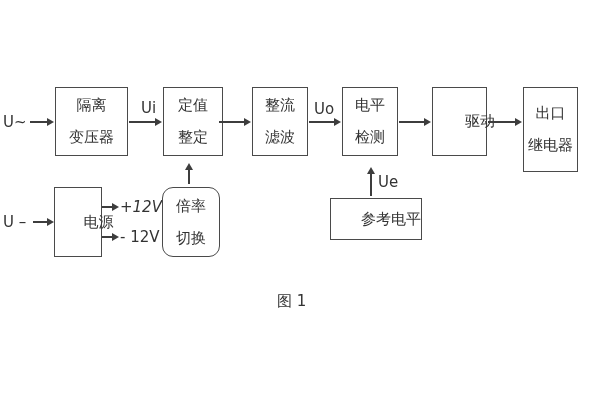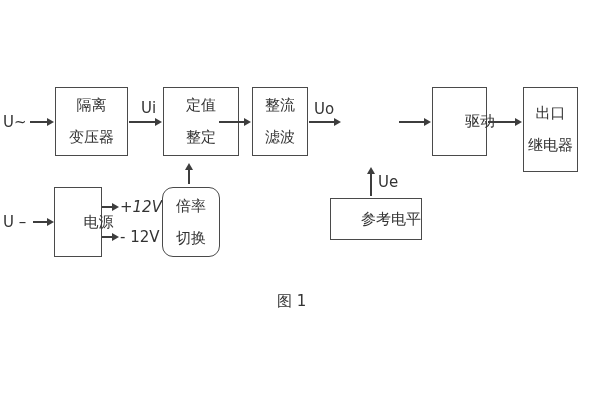--- a/index.html
+++ b/index.html
@@ -42,27 +42,31 @@
   <div class="lbl" style="left:314px; top:102px;">Uo</div>
   <div class="lbl" style="left:378px; top:175px;">Ue</div>
 
   <div class="lbl" style="left:120px; top:200px;font-style:italic;">+12V</div>
   <div class="lbl" style="left:120px; top:230px;">- 12V</div>
 
   <div class="box" style="left:55px; top:87px; width:73px; height:69px;">
     <span>隔离</span>
     <span>变压器</span>
   </div>
-  <div class="box" style="left:163px; top:87px; width:76px; height:69px;text-align:right;">
+  <div class="box" style="left:163px; top:87px; width:60px; height:69px;text-align:right;">
     <span>定值</span>
     <span>整定</span>
   </div>
   <div class="box" style="left:252px; top:87px; width:56px; height:69px;">
     <span>整流</span>
     <span>滤波</span>
+  </div>
+  <div class="box" style="left:342px; top:87px; width:56px; height:69px;">
+    <span>电平</span>
+    <span>检测</span>
   </div>
   <div class="box single" style="left:432px; top:87px; width:55px; height:69px;">
     <span>驱动</span>
   </div>
   <div class="box" style="left:523px; top:87px; width:55px; height:85px;">
     <span>出口</span>
     <span>继电器</span>
   </div>
 
   <div class="box single" style="left:54px; top:187px; width:48px; height:70px;">

